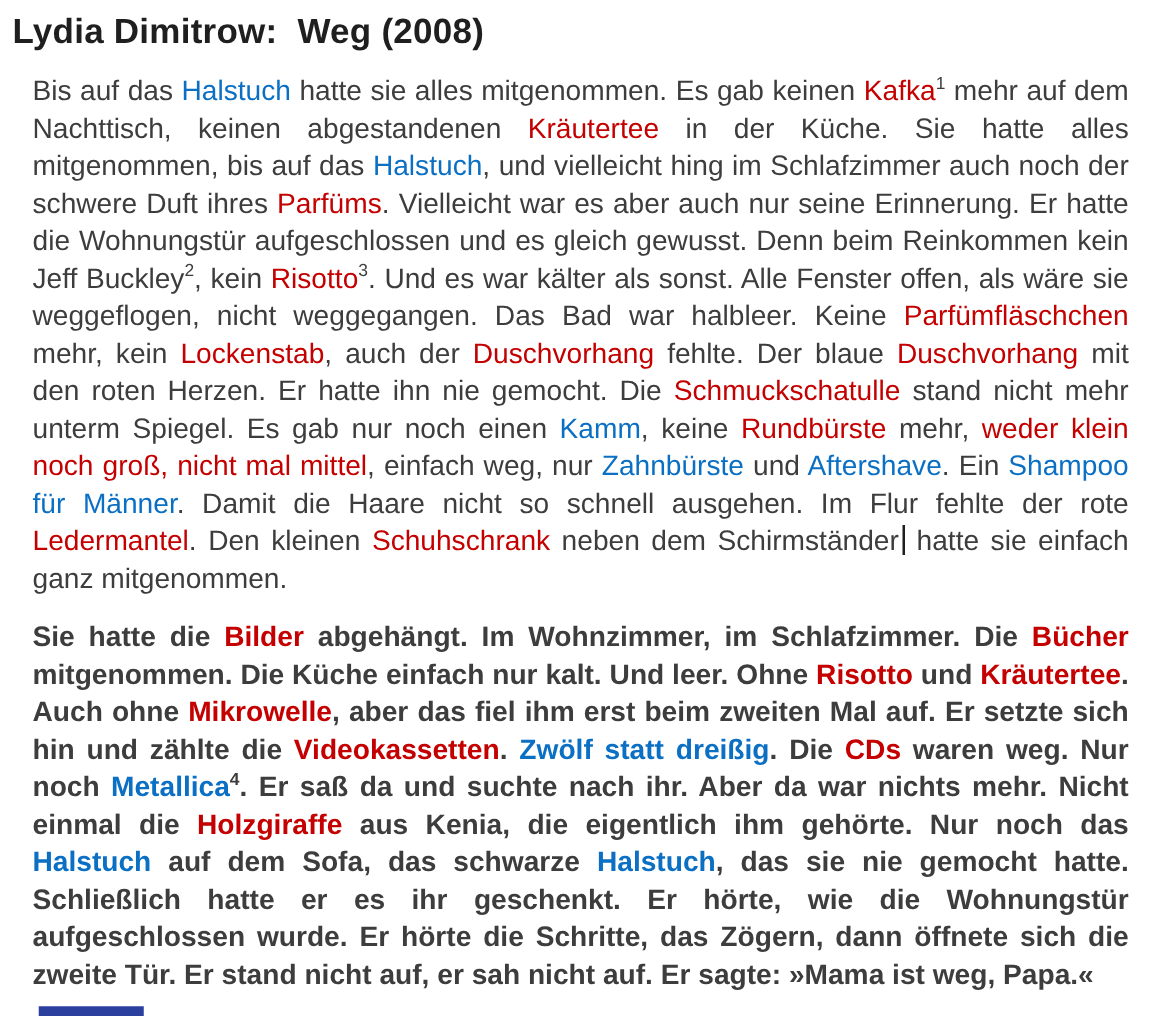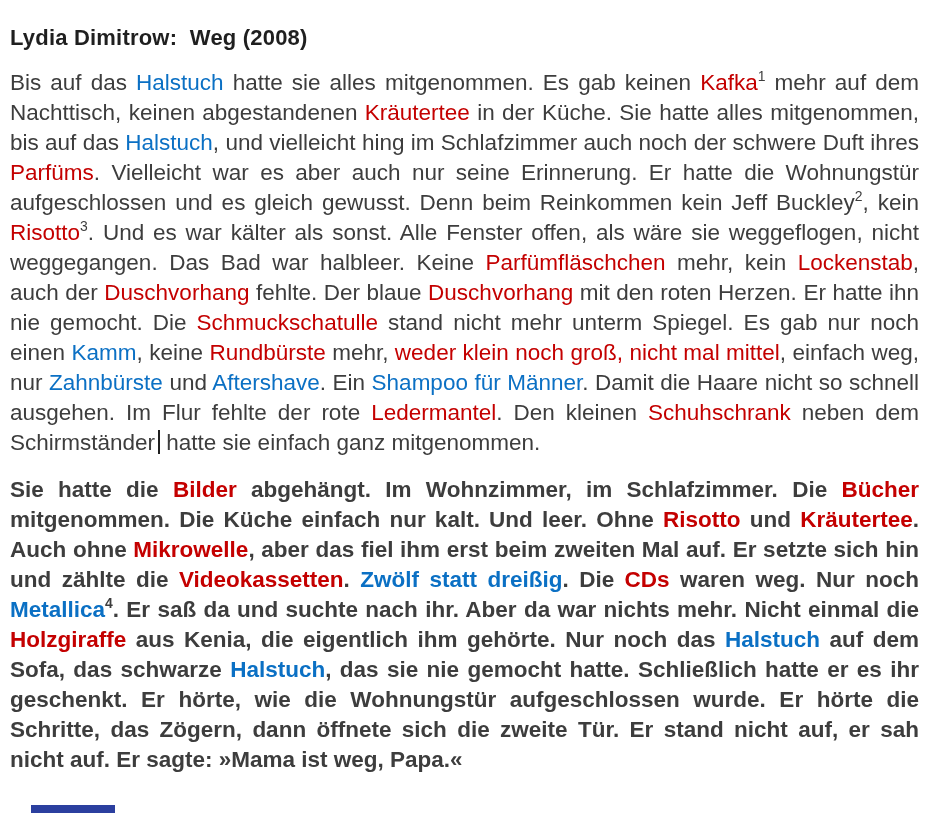--- a/index.html
+++ b/index.html
@@ -5,33 +5,33 @@
   html,body{margin:0;padding:0;}
   body{
     width:929px;height:813px;
     background:#ffffff;
     font-family:"Liberation Sans", sans-serif;
     position:relative;
     overflow:hidden;
   }
   .doc{padding:9px 10px 0 10px;}
   .title{
-    font-size:22px;
+    font-size:28px;
     font-weight:bold;
     color:var(--title,#1f1f1f);
-    margin:16px 0 17px 0;
+    margin:0 0 17px 0;
     white-space:pre;
     letter-spacing:.2px;
   }
   .para{
     font-size:22.5px;
     line-height:30px;
     color:var(--text,#3d3d3d);
     text-align:justify;
-    margin:0;
+    margin:16px;
     hyphens:none;
   }
   .para + .para{margin-top:17px;font-weight:bold;}
   .blue{color:var(--blue,#0b70c4);}
   .red{color:var(--red,#c40000);}
   sup.fn{
     font-size:0.62em;
     line-height:0;
     position:relative;
     top:-0.05em;

